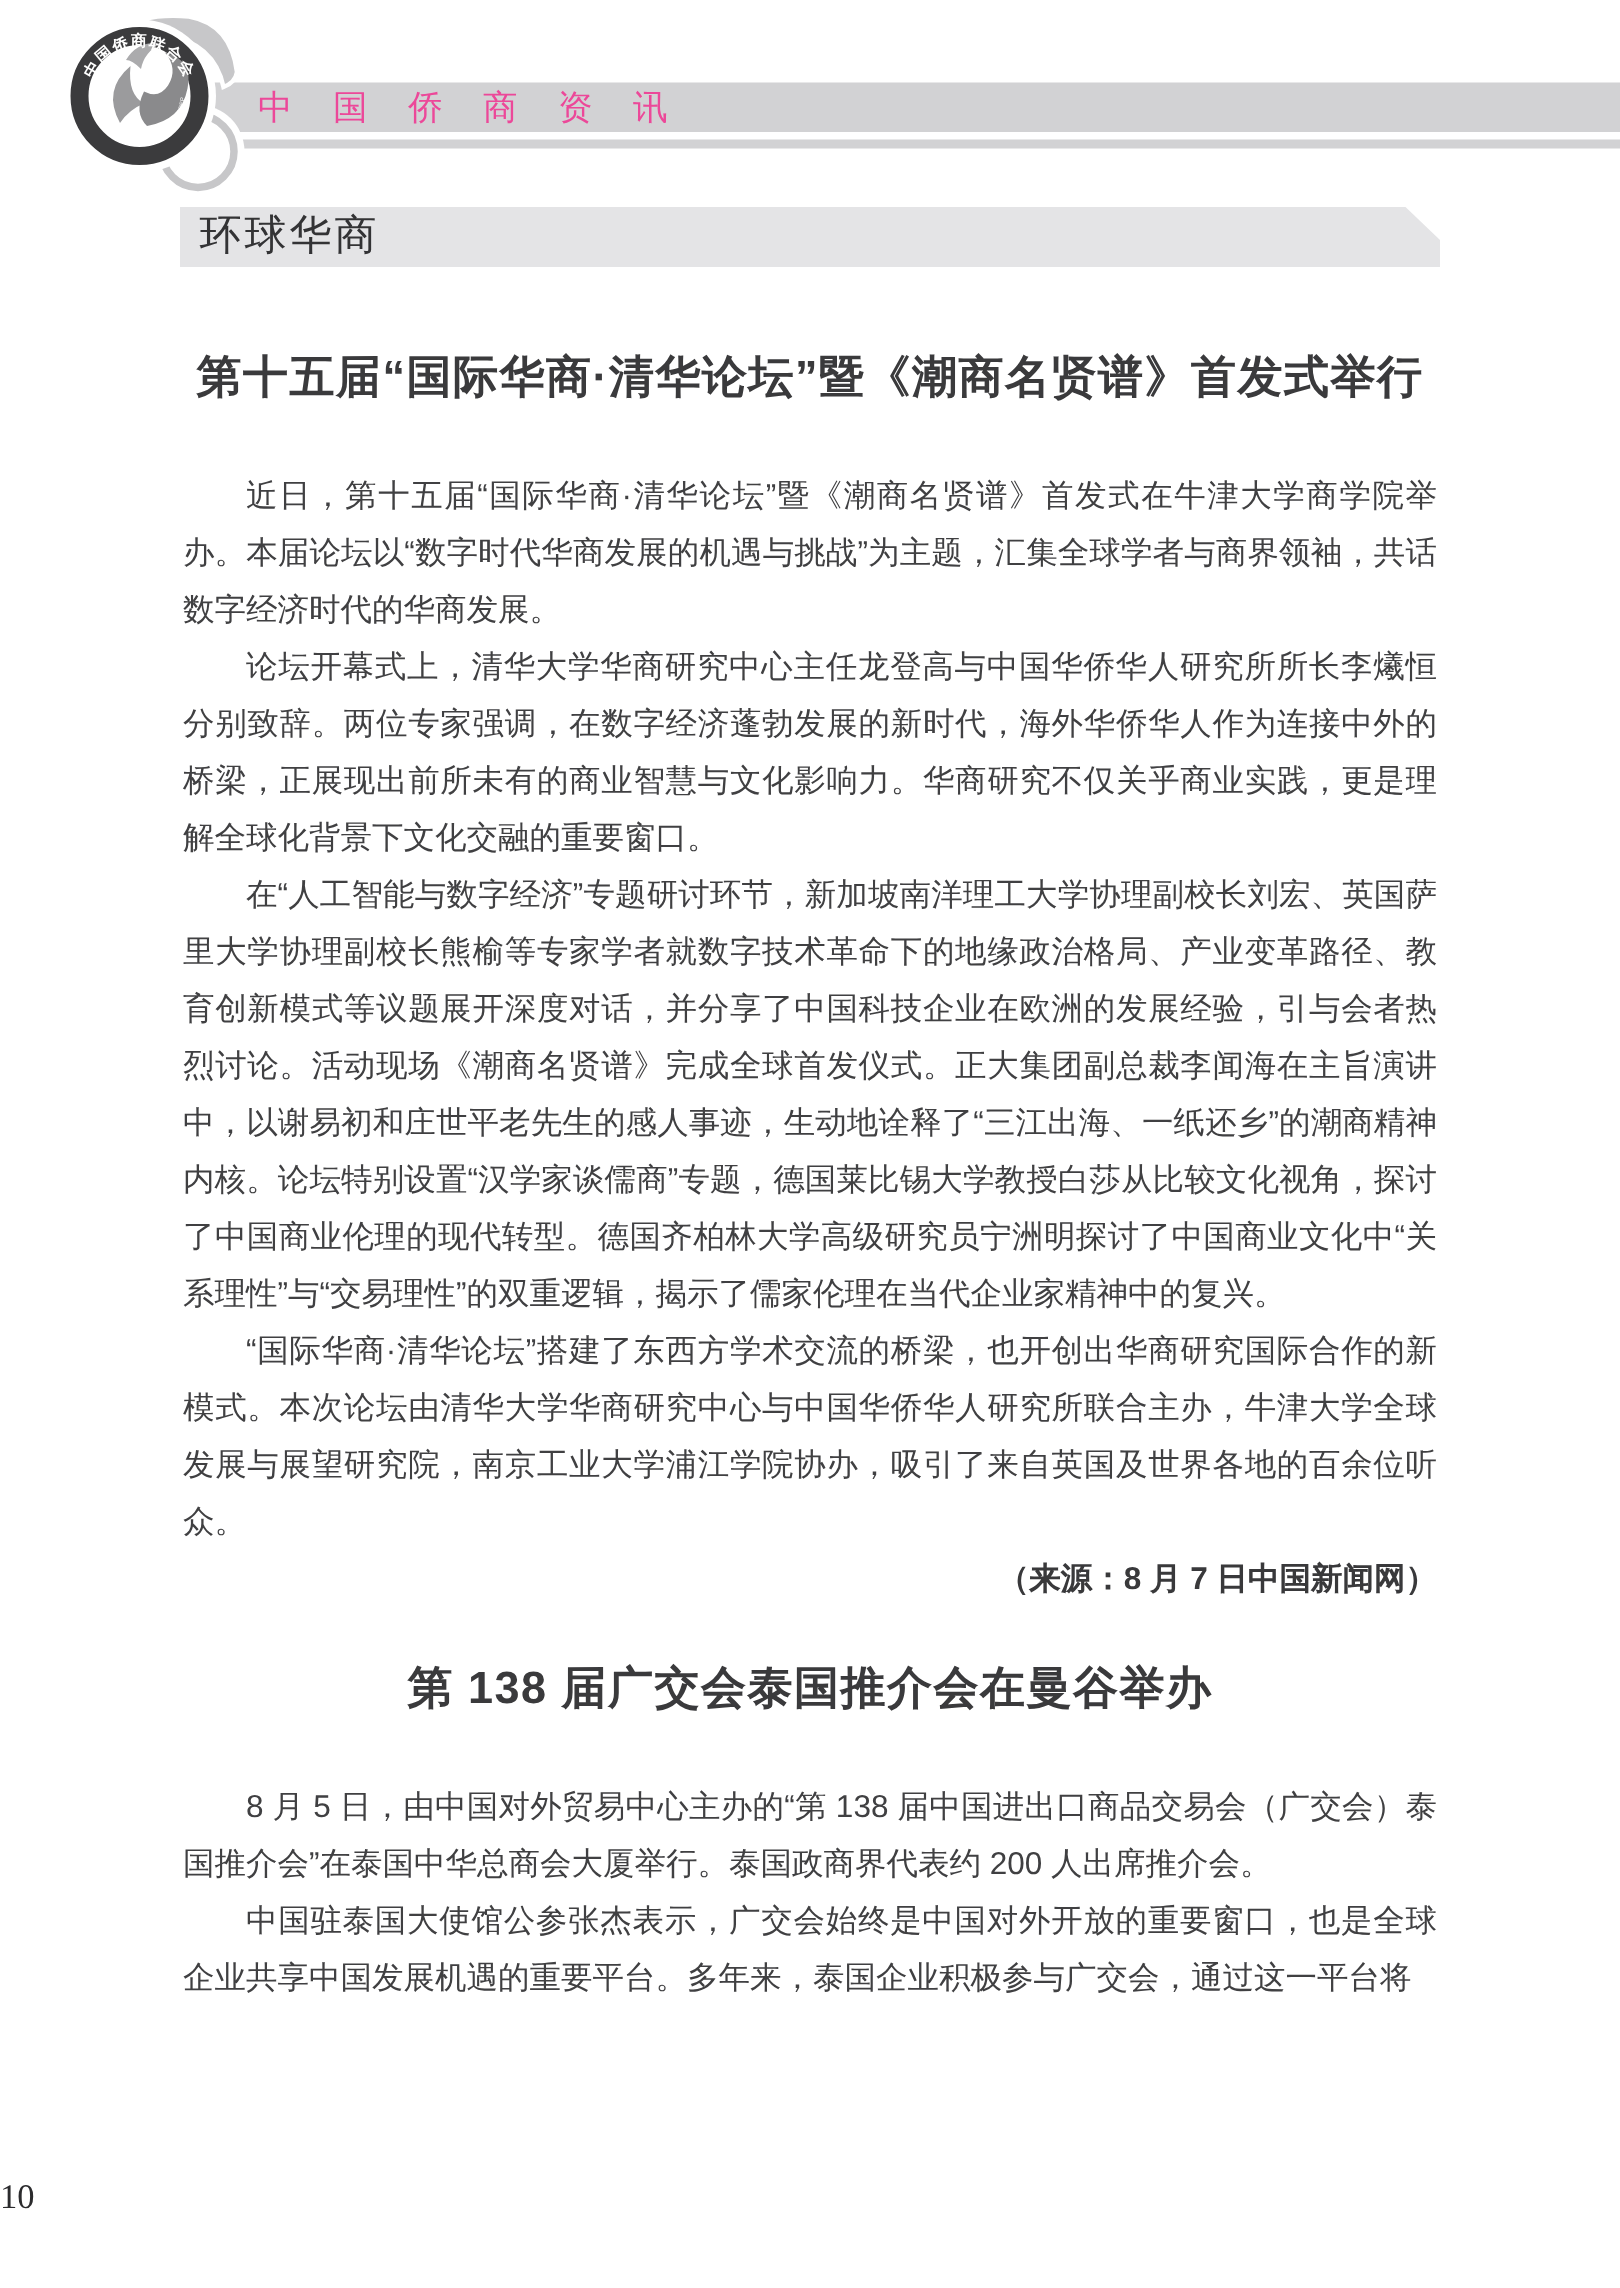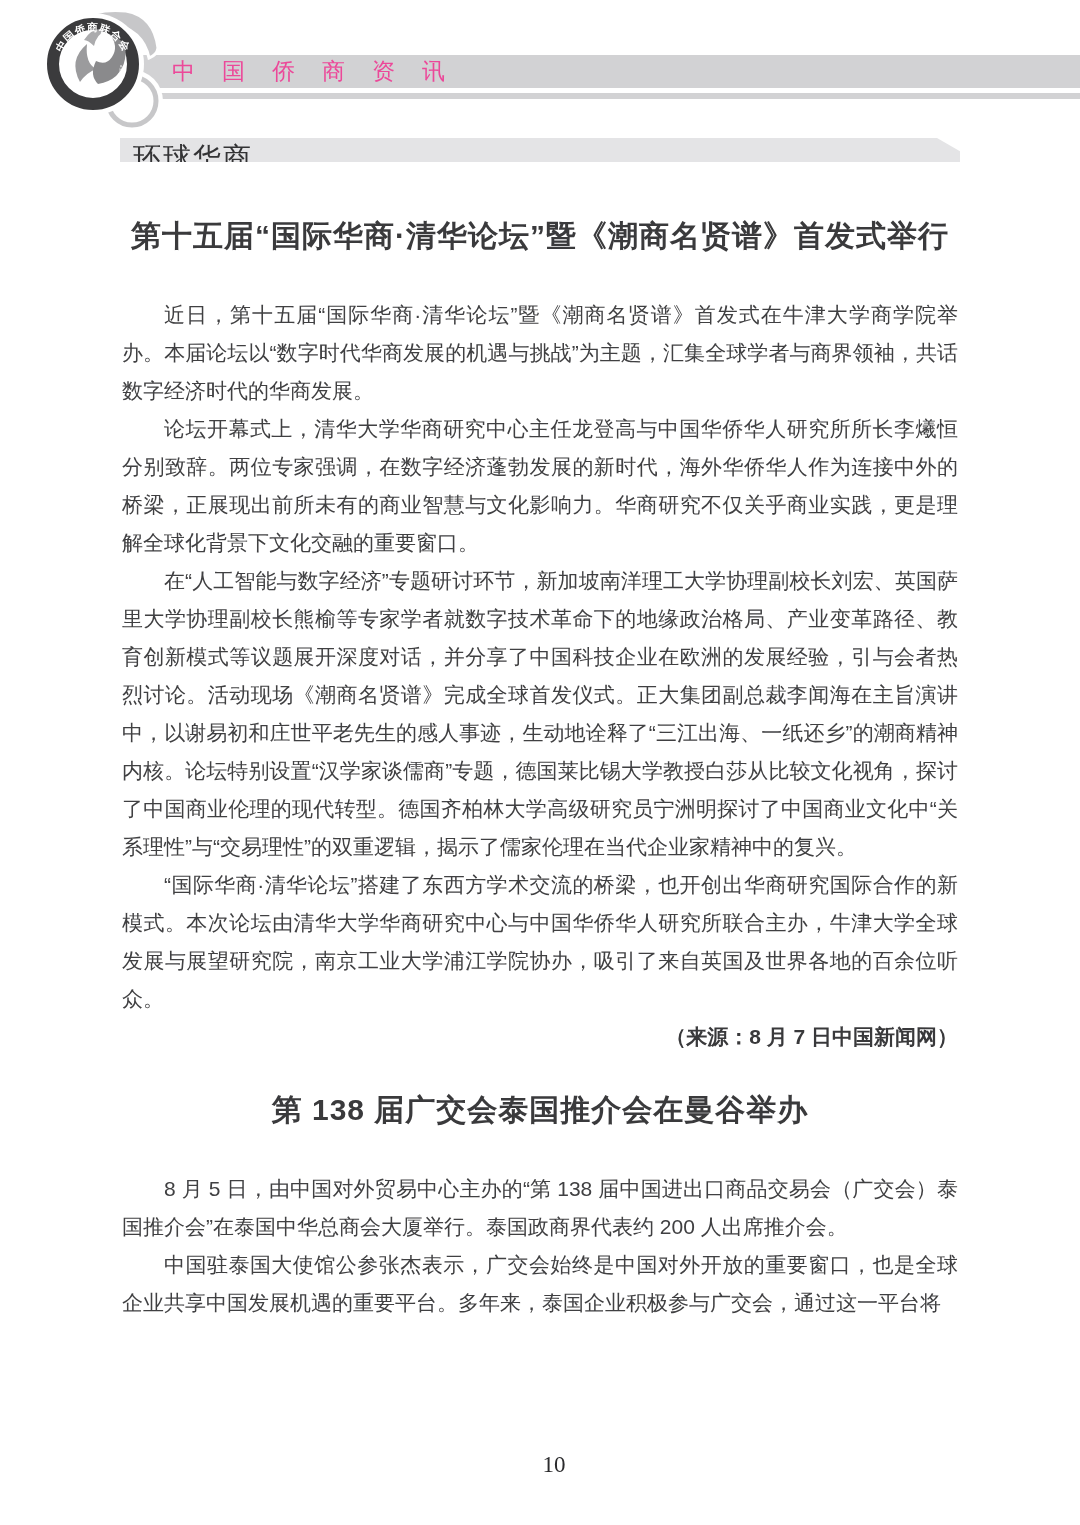--- a/index.html
+++ b/index.html
@@ -20,21 +20,21 @@
   .brand{
     position:absolute;left:172px;top:59px;
     font-size:23px;line-height:25px;color:#ec4899;
     letter-spacing:27px;white-space:nowrap;
   }
   .logo{position:absolute;left:40px;top:2px;}
 
   
   .section-bar{
     margin:8px 120px 0 120px;
-    height:24px;line-height:40px;
+    height:40px;line-height:40px;
     background:#e4e4e6;
     clip-path:polygon(0 0, calc(100% - 23px) 0, 100% 55%, 100% 100%, 0 100%);
     font-family:"Liberation Serif", serif;
     font-size:28px;color:#333335;
     padding-left:13px;box-sizing:border-box;
     letter-spacing:2px;
   }
 
   
   main{display:block;margin:0 122px;}
@@ -45,23 +45,22 @@
     letter-spacing:1px;line-height:36px;
   }
   .a-title.t2{margin-top:36px;}
   .body{margin-top:42px;font-size:21px;line-height:38px;text-align:justify;color:#404042;}
   .body p{margin:0;text-indent:2em;}
   .body p.source{text-indent:0;text-align:right;font-weight:bold;color:#39393b;}
 
   
   .page-num{
     position:absolute;left:0;right:0;top:1452px;
-    text-align:center;
     font-family:"Liberation Serif", serif;
-    font-size:23px;color:#2b2b2d;margin-left:28px;
+    font-size:23px;color:#2b2b2d;
   }
 </style>
 </head>
 <body>
 
 <div class="page">
 
   <header class="masthead">
     <div class="band"></div>
     <div class="band-line"></div>

